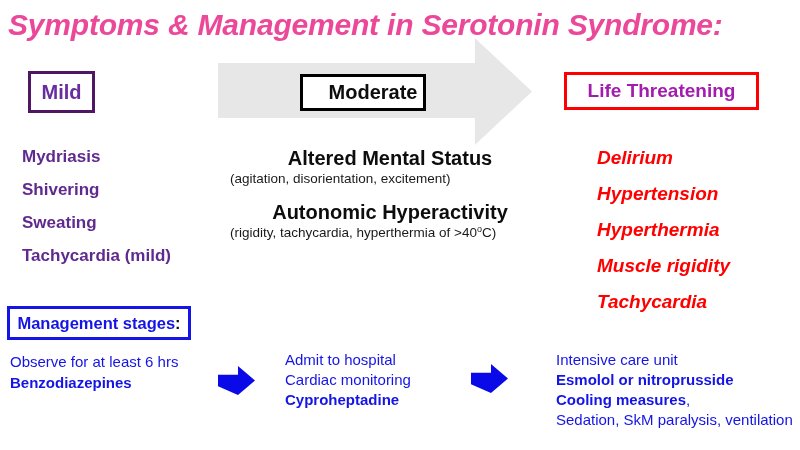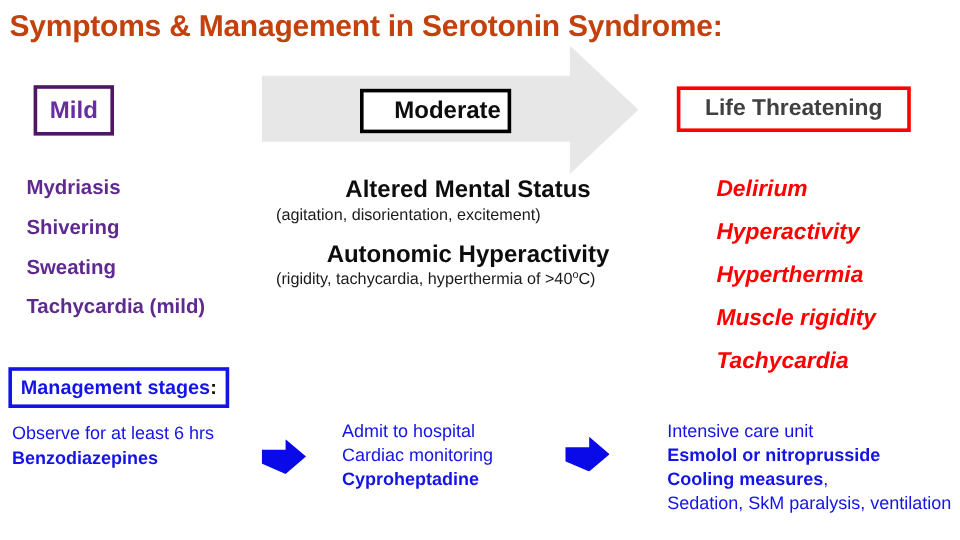--- a/index.html
+++ b/index.html
@@ -10,24 +10,25 @@
     position: relative;
     width: 800px;
     height: 450px;
     background: #ffffff;
     overflow: hidden;
   }
 
   .title {
     position: absolute;
     left: 8px; top: 8px;
-    font-size: 25px;
-    font-weight: bold;
-    color: #c2410c;
+    font-size: 30px;
+    font-weight: bold;
+    color: #ec4899;
     letter-spacing: -0.2px;
+    font-style: italic;
   }
 
   
   .gray-arrow {
     position: absolute;
     left: 218px; top: 38px;
     width: 314px; height: 107px;
     background: #e7e7e7;
     clip-path: polygon(0% 23.4%, 81.8% 23.4%, 81.8% 0%, 100% 50%, 81.8% 100%, 81.8% 74.8%, 0% 74.8%);
   }
@@ -52,21 +53,21 @@
     width: 126px; height: 37px;
     border: 3px solid #000000;
     color: #0d0d0d;
     font-size: 20px;
     padding-left: 20px;
   }
   .lt-box {
     left: 564px; top: 72px;
     width: 195px; height: 38px;
     border: 3px solid #ff0000;
-    color: #404040;
+    color: #a21caf;
     font-size: 19px;
   }
 
   .mild-list {
     position: absolute;
     left: 22px; top: 147px;
     color: #5f2a8e;
     font-weight: bold;
     font-size: 17px;
   }
@@ -175,21 +176,21 @@
       <div class="grp-detail">(agitation, disorientation, excitement)</div>
     </div>
     <div class="grp">
       <div class="grp-title">Autonomic Hyperactivity</div>
       <div class="grp-detail"><span>(rigidity, tachycardia, hyperthermia of &gt;40</span><span class="sup">o</span><span>C)</span></div>
     </div>
   </div>
 
   <div class="lt-list">
     <div class="sym">Delirium</div>
-    <div class="sym">Hyperactivity</div>
+    <div class="sym">Hypertension</div>
     <div class="sym">Hyperthermia</div>
     <div class="sym">Muscle rigidity</div>
     <div class="sym">Tachycardia</div>
   </div>
 
   <div class="mgmt-box">
     <span class="lbl">Management stages</span>
       <span class="colon">:</span>
   </div>
 

